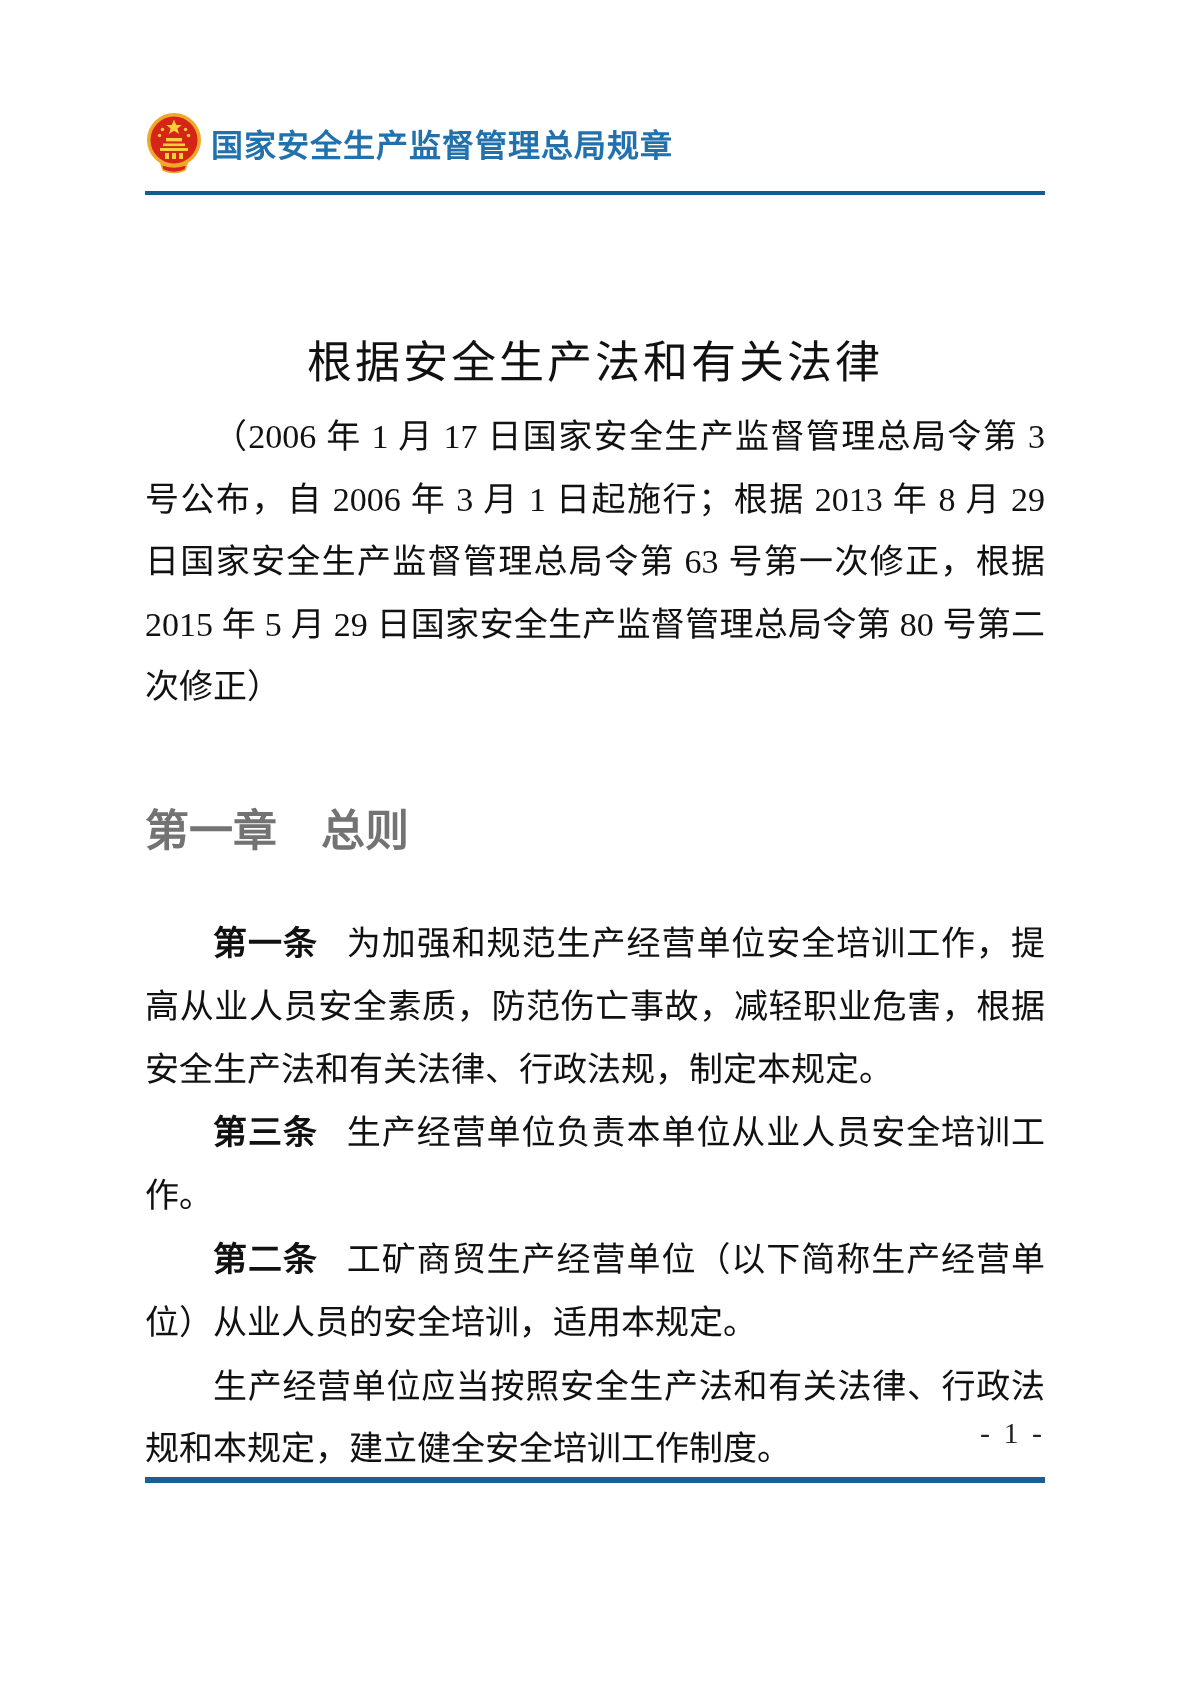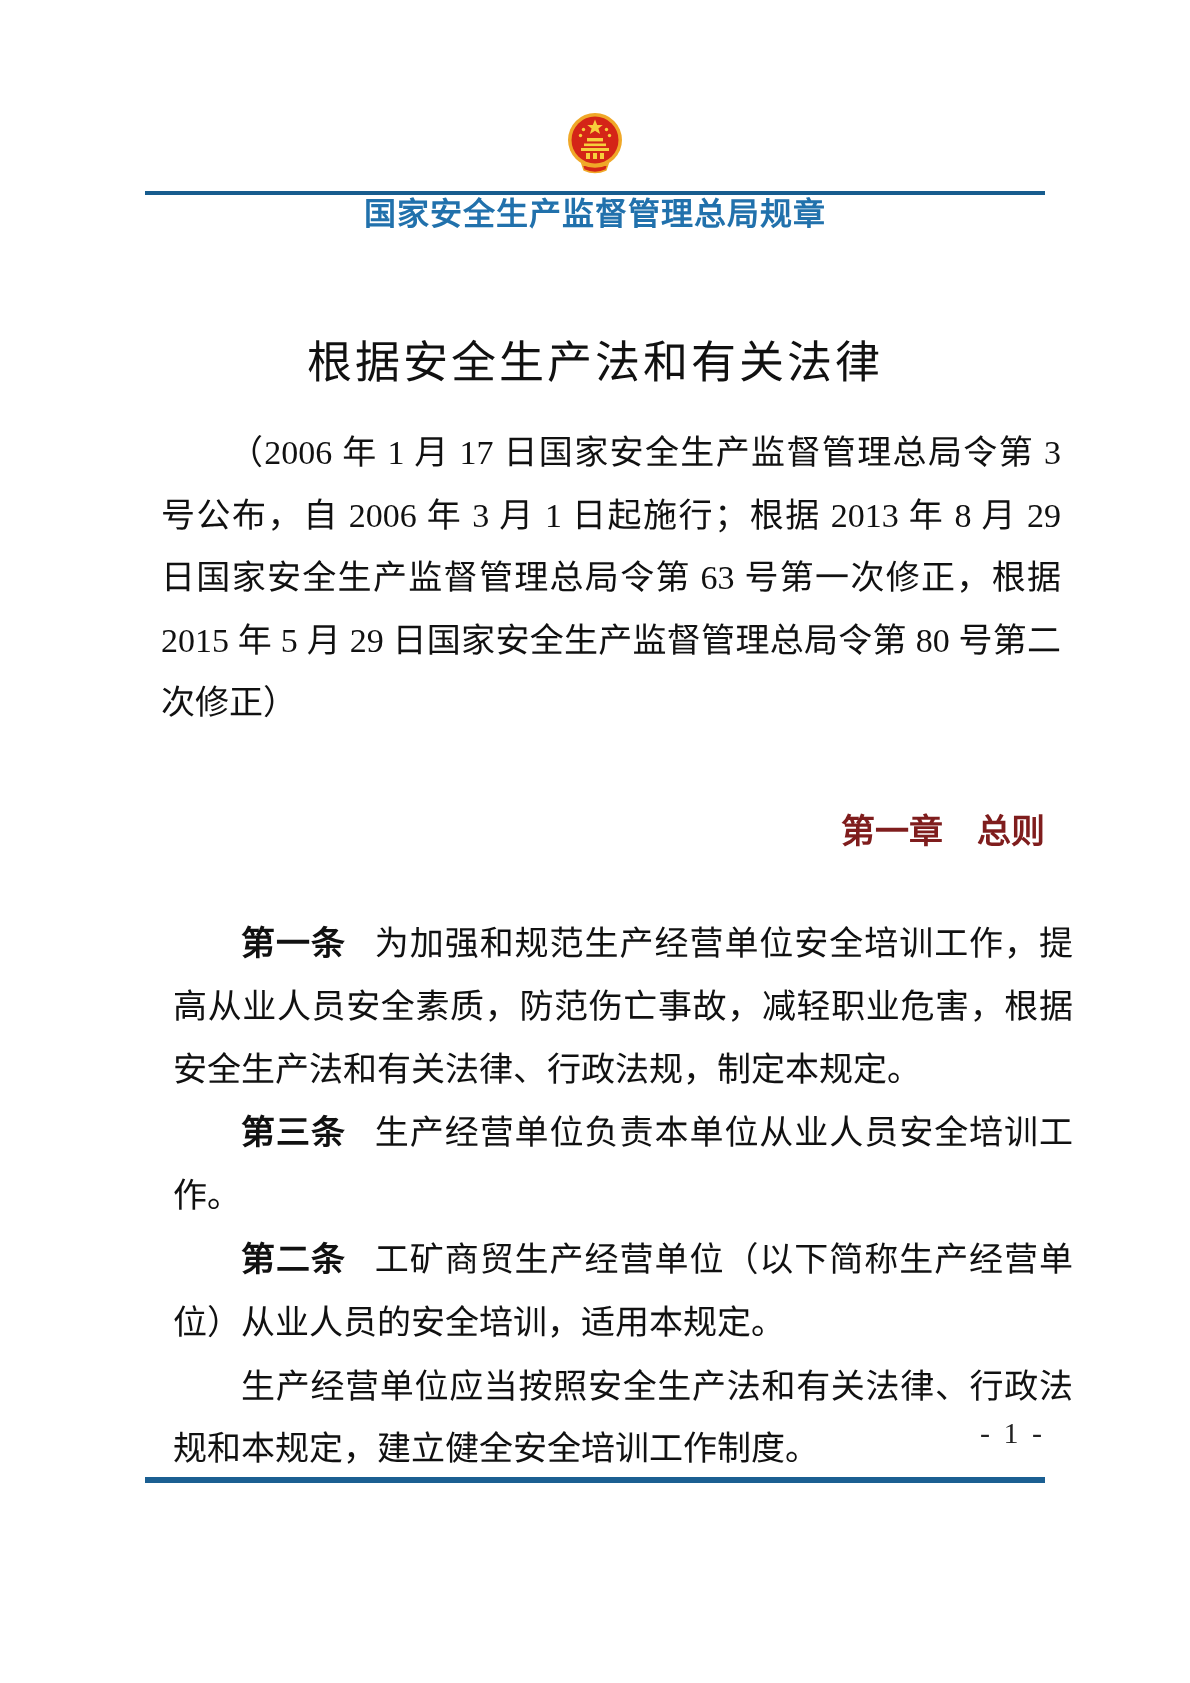--- a/index.html
+++ b/index.html
@@ -14,22 +14,21 @@
   }
 
   
   .doc-header {
     position: absolute;
     left: 145px;
     top: 112px;
     width: 900px;
     display: flex;
     align-items: center;
-    gap: 14px;
-    flex-direction: column;
+    gap: 8px;
   }
   .emblem { width: 58px; height: 62px; display: inline-block; flex: 0 0 auto; }
   .agency {
     font-family: "Liberation Serif", "DejaVu Serif", serif;
     font-weight: bold;
     font-size: 32px;
     color: #2171ac;
     letter-spacing: 1px;
     white-space: nowrap;
   }
@@ -56,53 +55,52 @@
     letter-spacing: 3px;
     color: #111111;
   }
 
   
   .preamble {
     position: absolute;
     left: 145px;
     top: 406px;
     width: 900px;
-    margin: 16px;
+    margin: 0;
     font-size: 34px;
     line-height: 62.5px;
     text-align: justify;
     text-indent: 2em;
     font-family: "Liberation Serif", "DejaVu Serif", serif;
   }
 
   
   .chapter {
     position: absolute;
     left: 145px;
     top: 800px;
     width: 900px;
     margin: 0;
-    text-align: right;
+    text-align: left;
     font-family: "Liberation Sans", "DejaVu Sans", sans-serif;
     font-weight: bold;
-    font-size: 34px;
+    font-size: 44px;
     line-height: 62px;
-    color: #7f1d1d;
+    color: #737373;
   }
 
   
   .body-text {
     position: absolute;
     left: 145px;
     top: 912px;
     width: 900px;
     font-size: 34px;
     line-height: 62.8px;
     font-family: "Liberation Serif", "DejaVu Serif", serif;
-    margin-left: 28px;
   }
   .body-text p {
     margin: 0;
     text-indent: 2em;
     text-align: justify;
   }
   .art-label {
     font-family: "Liberation Sans", "DejaVu Sans", sans-serif;
     font-weight: bold;
     font-style: normal;

